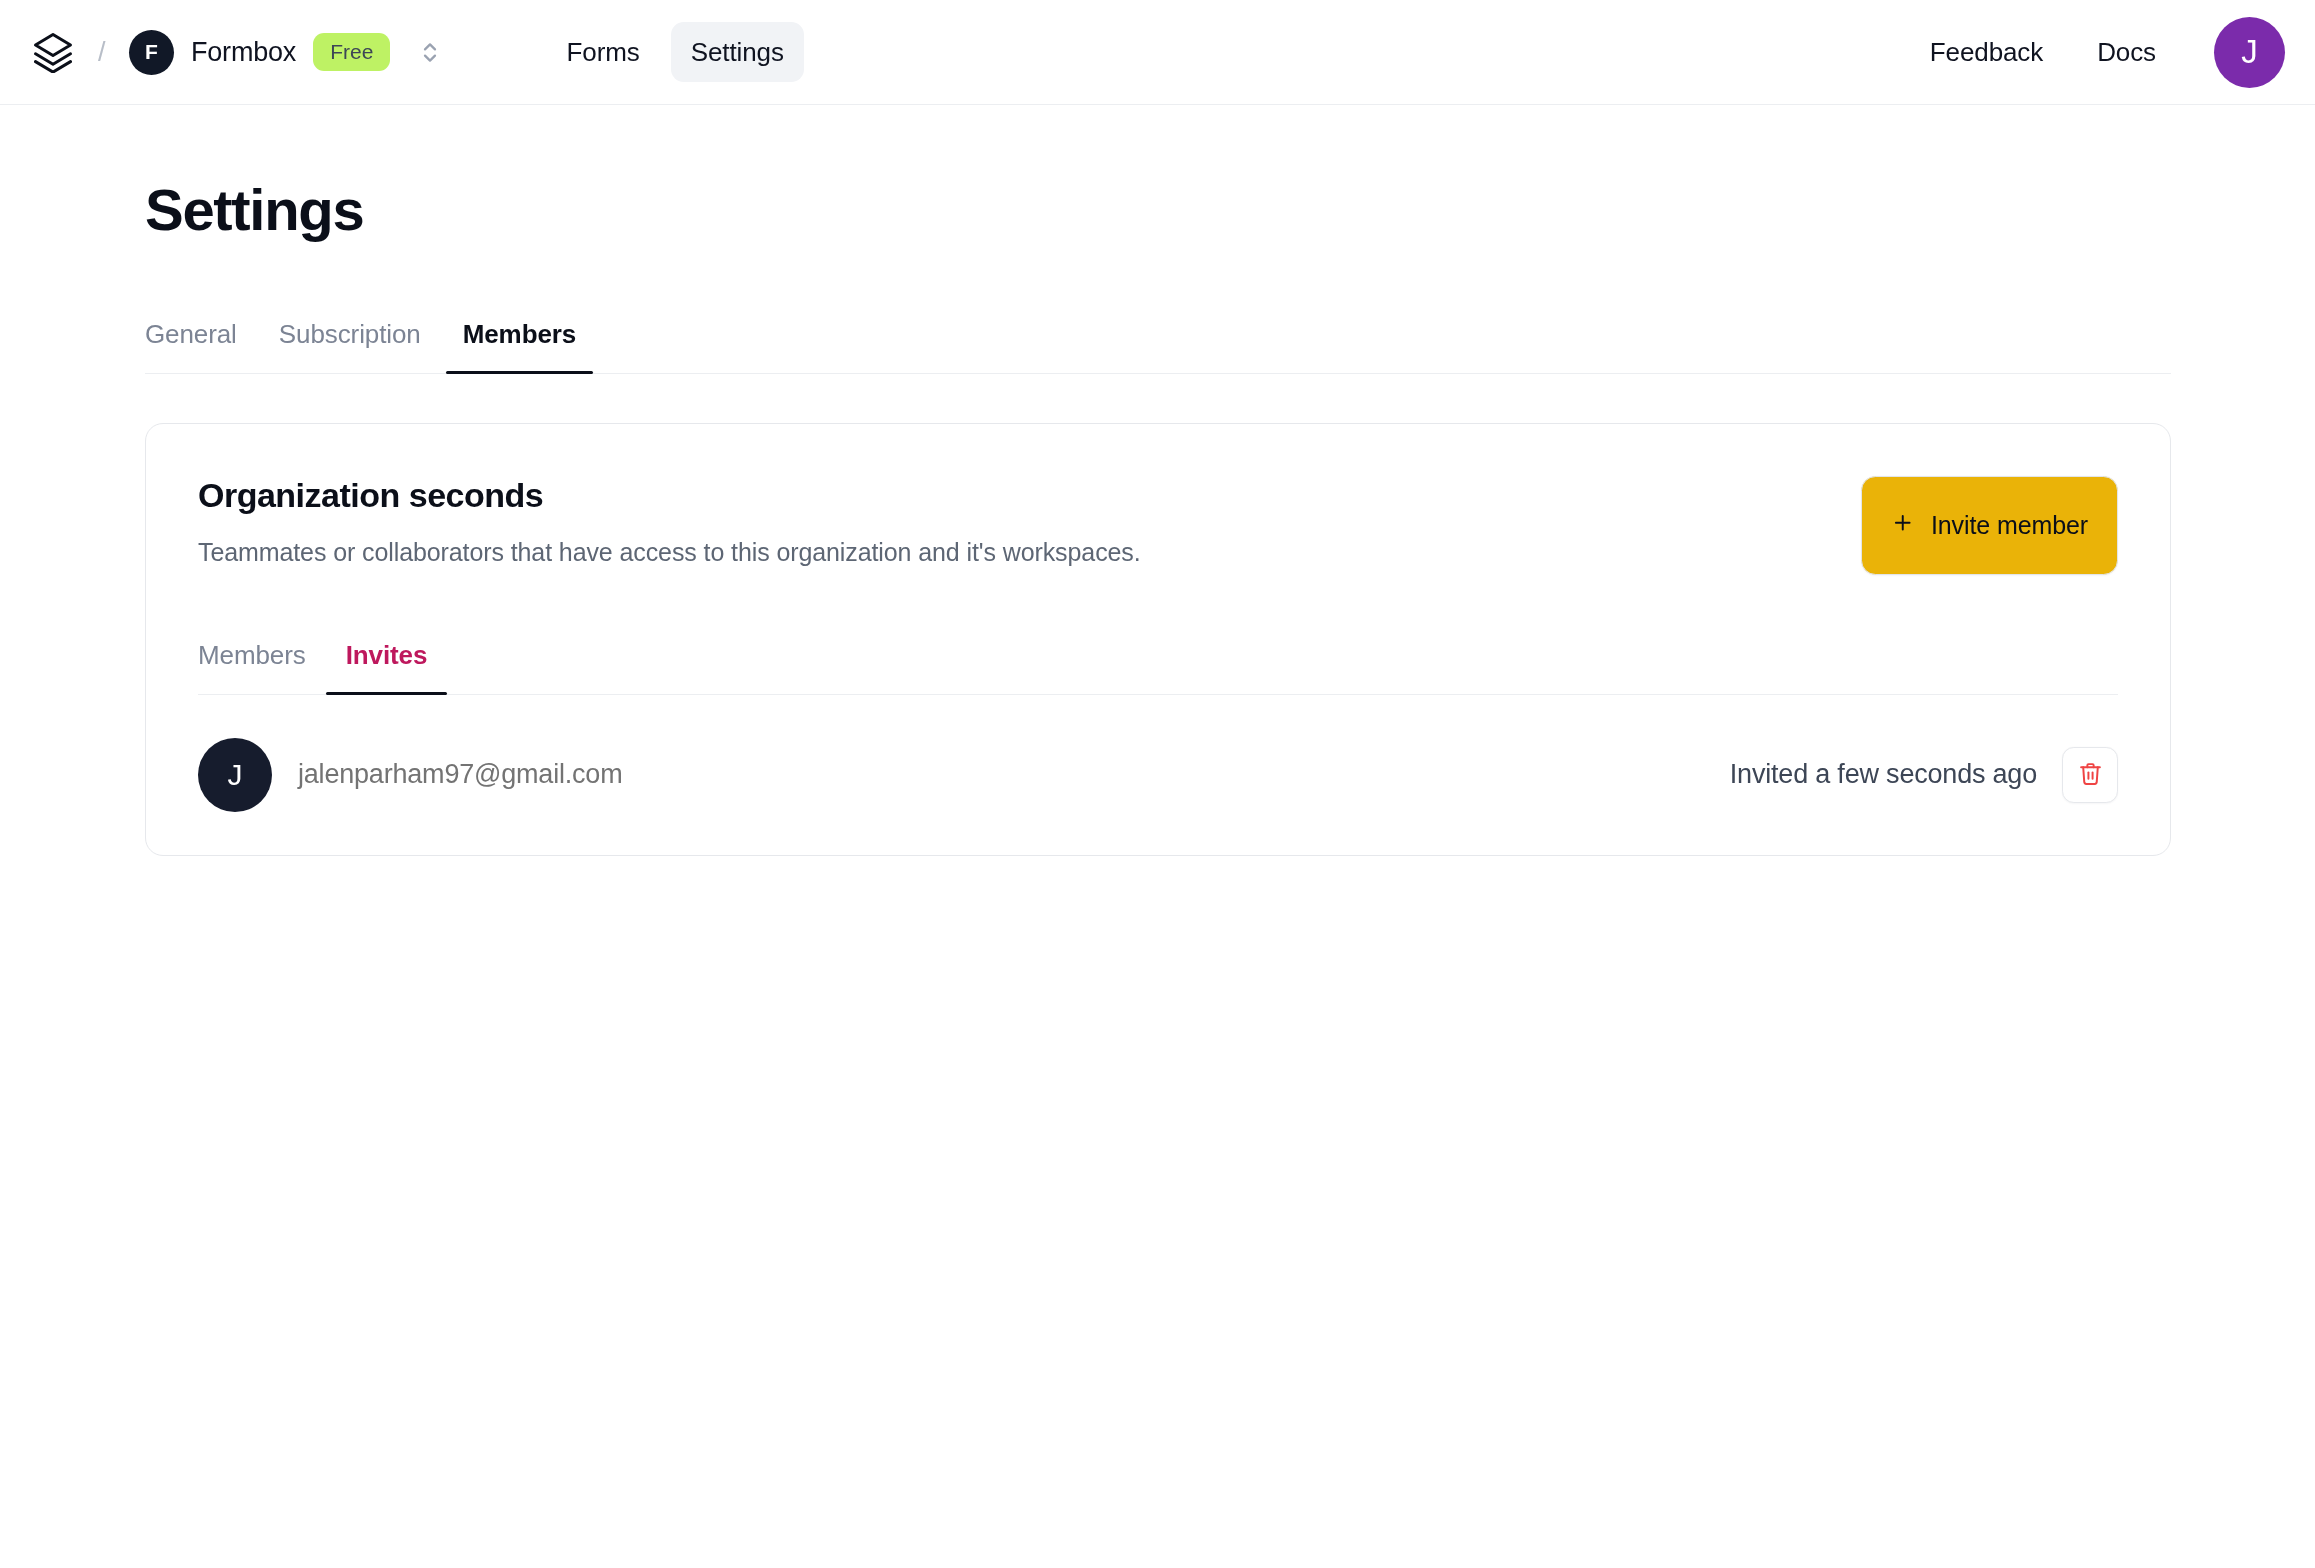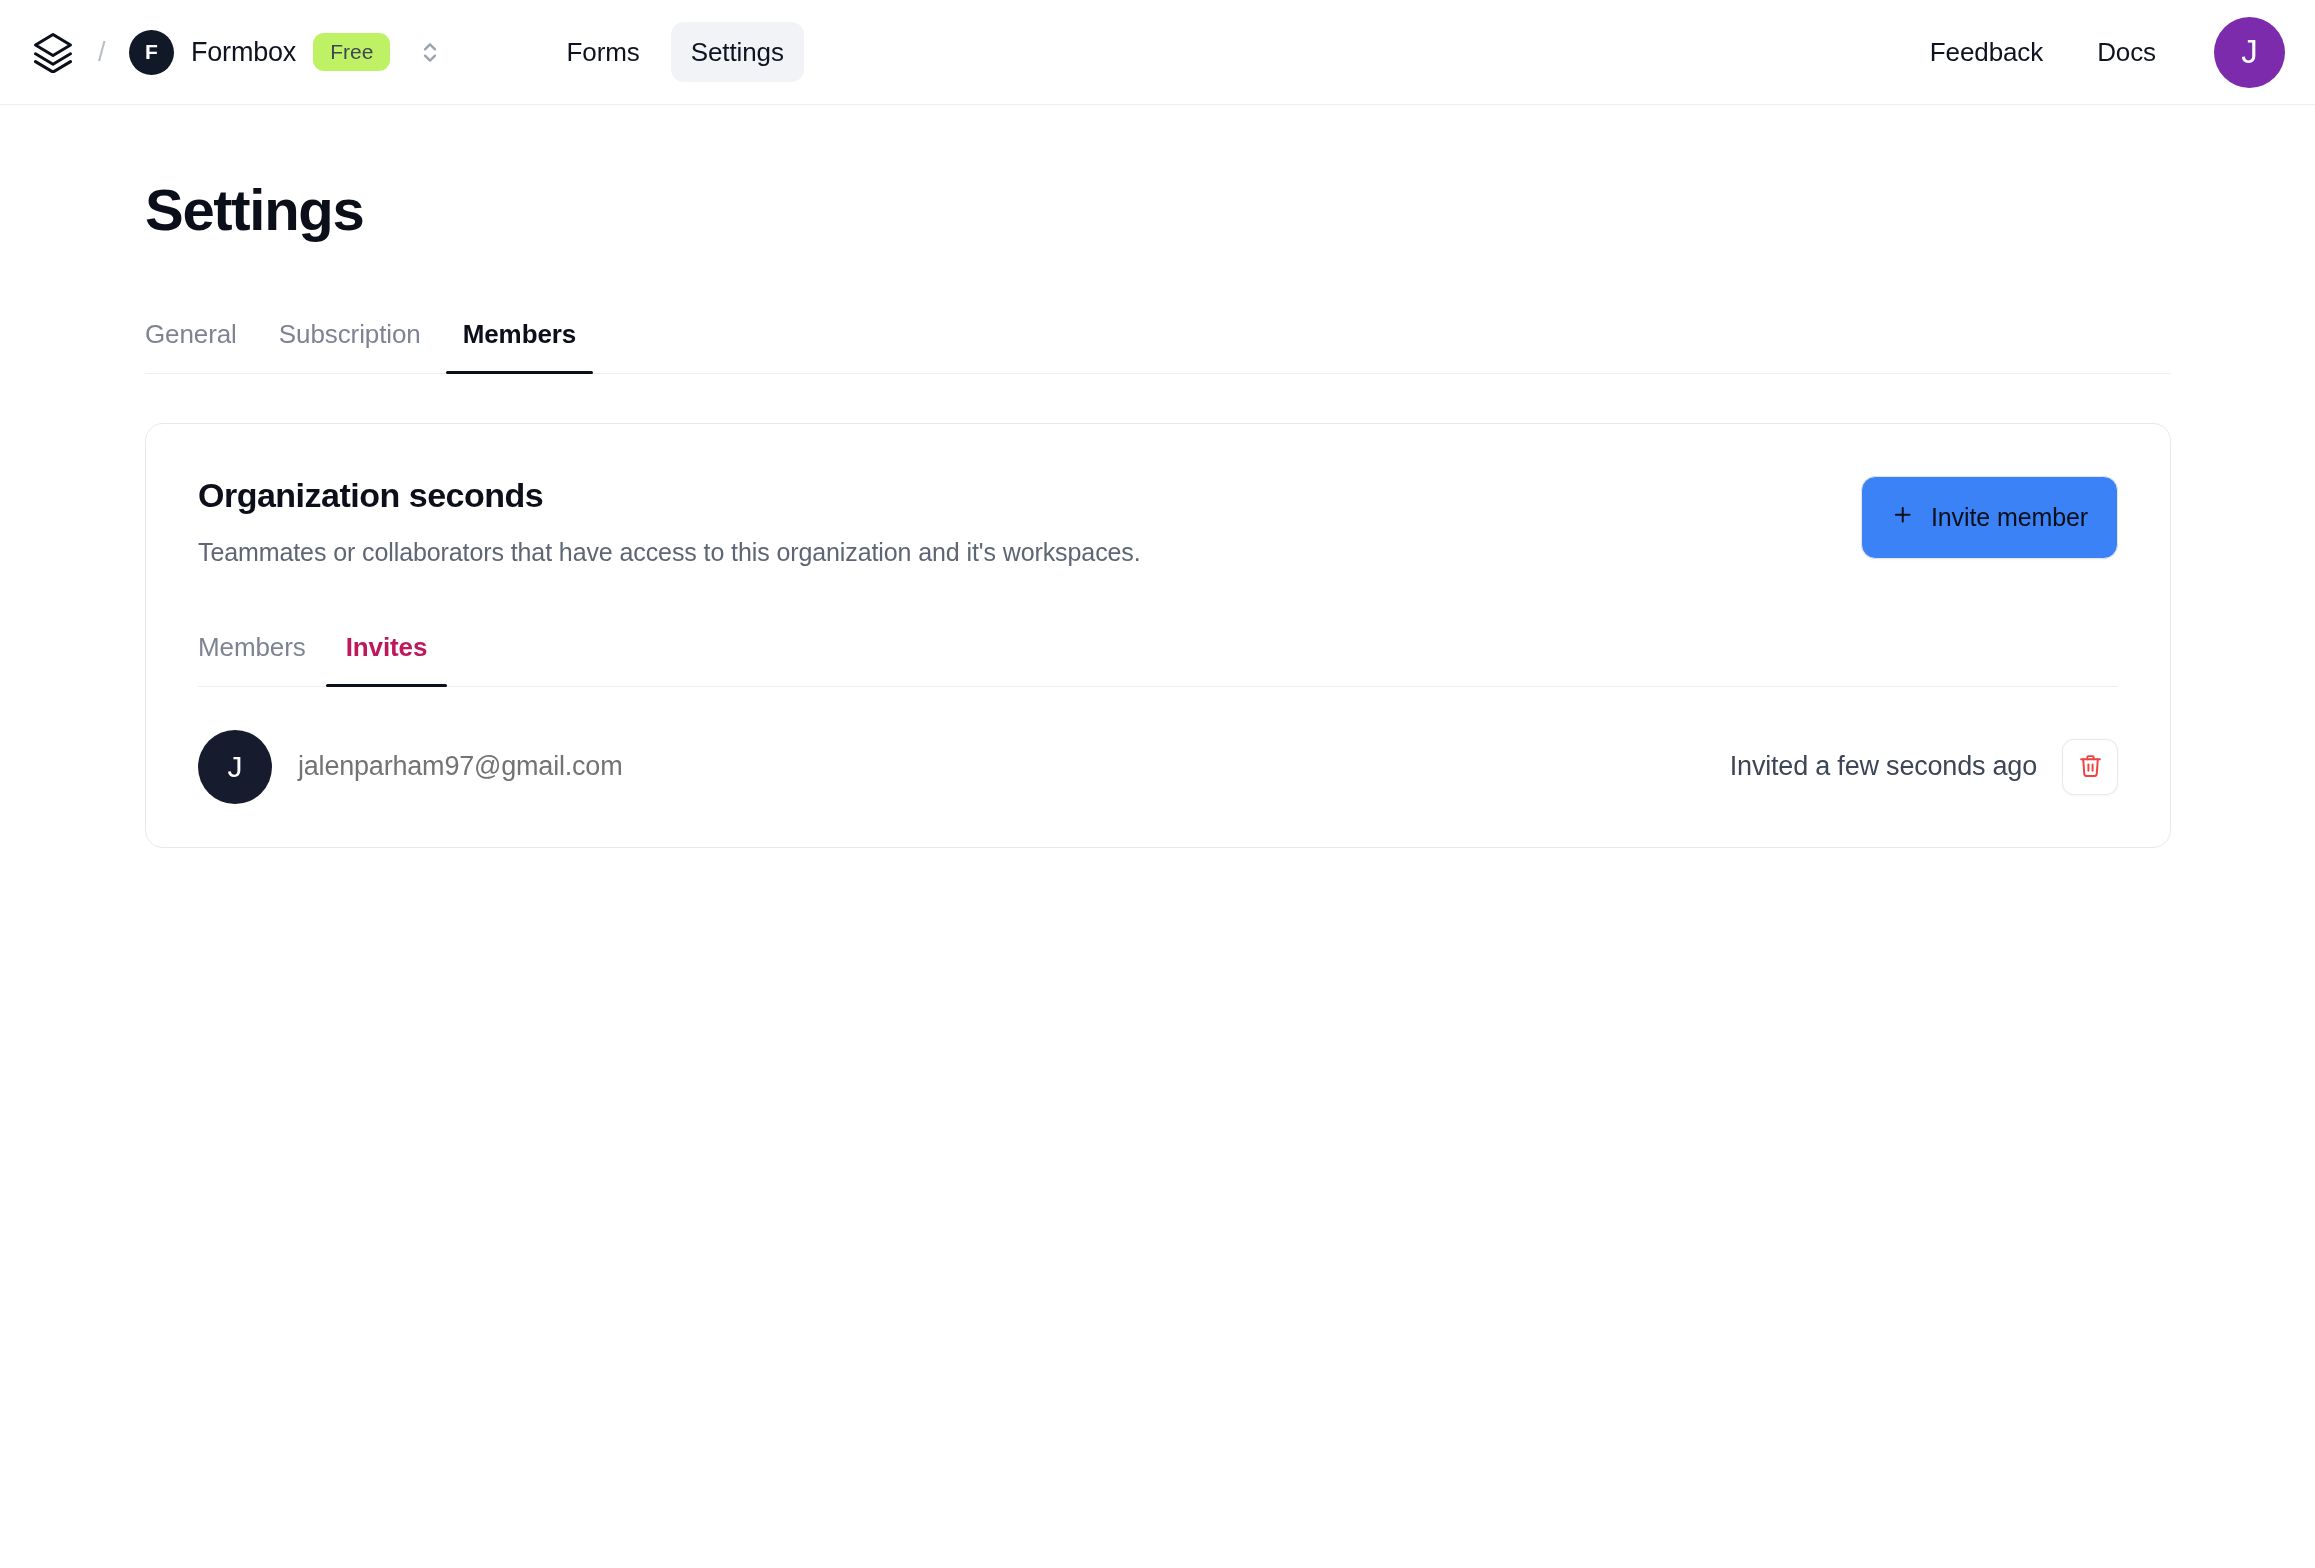--- a/index.html
+++ b/index.html
@@ -212,23 +212,23 @@
     color: #5d6674;
     margin-top: 23.5px;
     letter-spacing: -0.1px;
   }
 
   .invite-btn {
     display: flex;
     align-items: center;
     gap: 16.3px;
     border: 0.9px solid #e2e5ea;
-    background: #3b82f6;
+    background: #eab308;
     border-radius: 14.5px;
-    padding: 26px 29px;
+    padding: 34px 29px;
     font-size: 25px;
     color: #0b0f19;
     font-weight: 400;
     cursor: pointer;
     white-space: nowrap;
     letter-spacing: -0.1px;
     box-shadow: 0 0.9px 1.8px rgba(16,24,40,0.04);
   }
 
   

